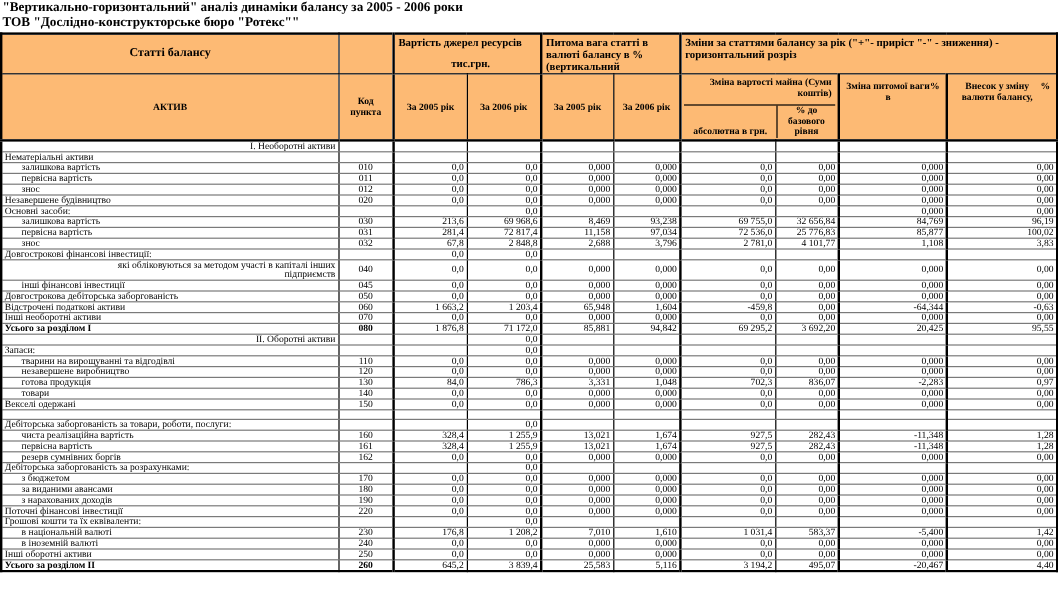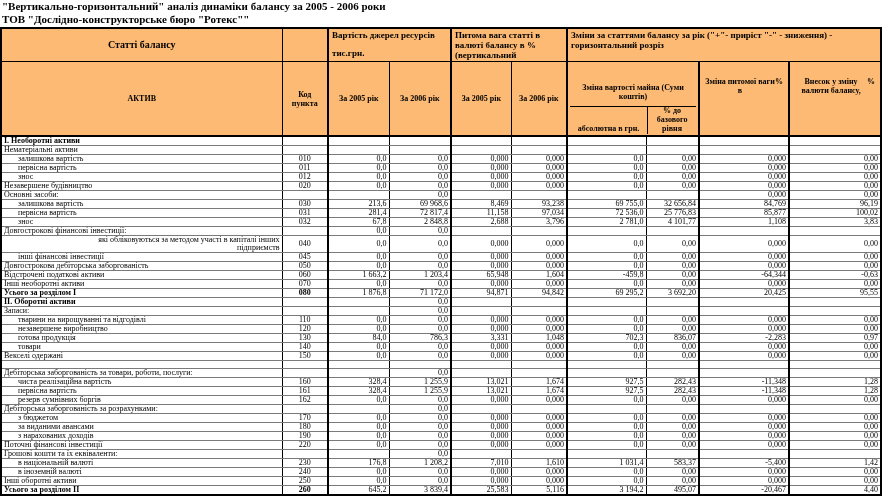--- a/index.html
+++ b/index.html
@@ -6,43 +6,43 @@
   body{width:882px;font-family:"Liberation Serif",serif;}
   .title-line{font-weight:bold;font-size:11px;line-height:13px;padding-left:2px;white-space:nowrap;}
   table{border-collapse:collapse;table-layout:fixed;width:880px;border:2px solid #000;margin-top:1px;}
   th,td{border:1px solid #000;overflow:hidden;}
   
   thead th{font-weight:bold;background:#fdba74;}
   tr.h1 th{font-size:9px;line-height:10px;text-align:left;vertical-align:top;height:30px;padding:1px 3px;}
   tr.h1 th.lblh{text-align:center;vertical-align:middle;font-size:10px;}
   tr.h2 th{font-size:8px;line-height:9px;height:50px;vertical-align:middle;padding:1px 2px;text-align:center;}
   tr.h2 th{border-bottom:2px solid #000;}
-  .unit{margin-top:8px;}
+  .unit{margin-top:8px;margin-left:44px;}
   th.nested{padding:0;vertical-align:top;}
-  .nest-top{border-bottom:1px solid #000;height:22px;padding:1px 3px;text-align:center;line-height:9px;margin-top:19px;}
+  .nest-top{border-bottom:1px solid #000;height:22px;padding:1px 3px;text-align:right;line-height:9px;}
   .nest-bot{display:flex;height:27px;}
   .nest-bot .nb{flex:1;padding:1px 2px;display:flex;align-items:flex-end;justify-content:center;text-align:center;line-height:9px;}
   .nest-bot .nb.l{border-right:1px solid #000;flex:0 0 58%;}
   .stack{display:flex;flex-direction:row;justify-content:space-between;height:44px;padding:3px 3px;text-align:center;line-height:9px;}
   
   tbody td:nth-child(3),tbody td:nth-child(5),tbody td:nth-child(7),
   tbody td:nth-child(9),tbody td:nth-child(10),
   tr.h1 th:nth-child(3),tr.h1 th:nth-child(4),tr.h1 th:nth-child(5),
   tr.h2 th:nth-child(3),tr.h2 th:nth-child(5),tr.h2 th:nth-child(7),
   tr.h2 th:nth-child(8),tr.h2 th:nth-child(9){border-left-width:2px;}
   
   tbody td{height:7px;font-size:8px;line-height:8px;padding:0 2px;
     border-top:1px solid #7a7a7a;border-bottom:1px solid #7a7a7a;
     border-left:1px solid #000;border-right:1px solid #000;}
   td.lbl{text-align:left;white-space:pre-line;}
   td.code{text-align:center;white-space:nowrap;}
   td.num{text-align:right;white-space:nowrap;}
   tr.sub td.lbl{padding-left:16px;}
   tr.sub2 td.lbl{padding-left:18px;text-align:right;}
-  tr.section td.lbl{font-weight:bold;text-align:left;}
+  tr.section td.lbl{font-weight:normal;text-align:right;}
   tr.total td.lbl,tr.balance td.lbl{font-weight:bold;}
   tr.total td.code,tr.balance td.code,tr.section td.code{font-weight:bold;}
 </style>
 </head>
 <body>
 
 <div>
   <div class="title-line">"Вертикально-горизонтальний" аналіз динаміки балансу за 2005 - 2006 роки</div>
   <div class="title-line">ТОВ "Дослідно-конструкторське бюро "Ротекс""</div>
 
@@ -290,21 +290,21 @@
           <td class="num">0,0</td>
           <td class="num">0,00</td>
           <td class="num">0,000</td>
           <td class="num">0,00</td>
         </tr>
         <tr class="total">
           <td class="lbl">Усього за розділом І</td>
           <td class="code">080</td>
           <td class="num">1 876,8</td>
           <td class="num">71 172,0</td>
-          <td class="num">94,871</td>
+          <td class="num">85,881</td>
           <td class="num">94,842</td>
           <td class="num">69 295,2</td>
           <td class="num">3 692,20</td>
           <td class="num">20,425</td>
           <td class="num">95,55</td>
         </tr>
         <tr class="section">
           <td class="lbl">ІІ. Оборотні активи</td>
           <td class="code"></td>
           <td class="num"></td>

